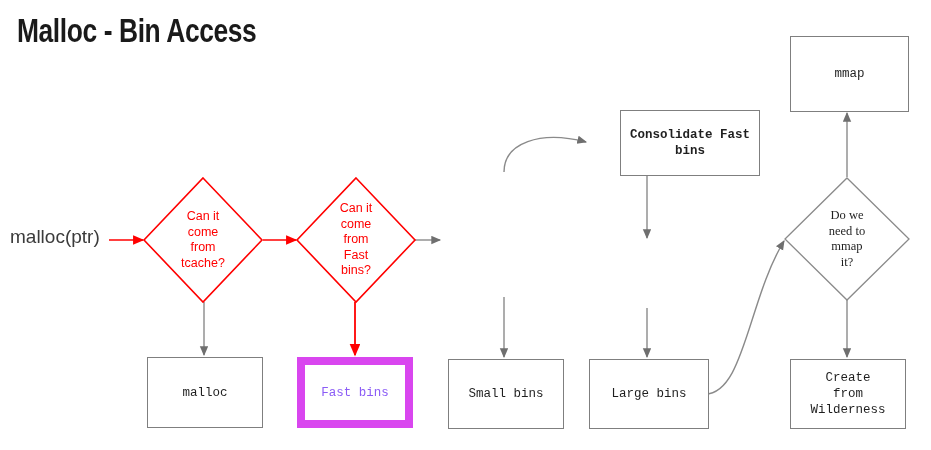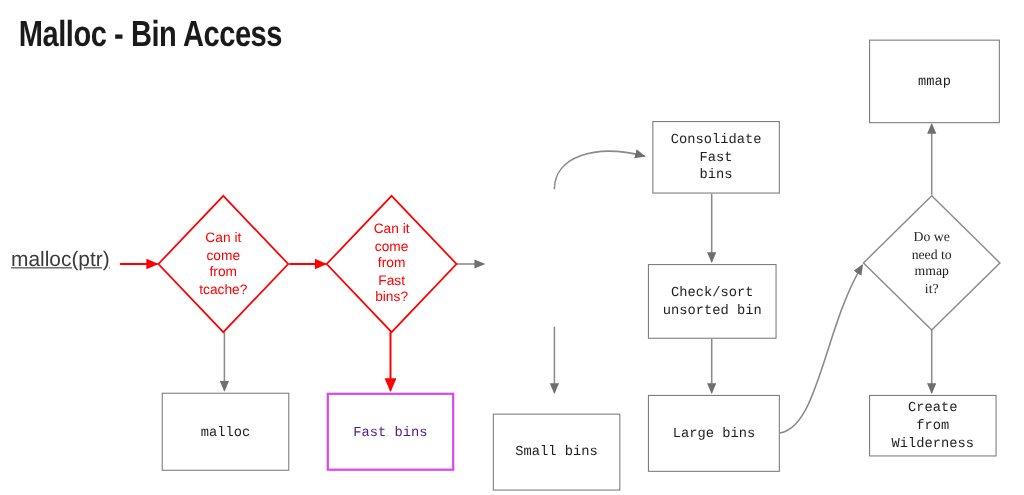--- a/index.html
+++ b/index.html
@@ -29,21 +29,20 @@
     white-space: nowrap;
   }
   #malloc-label {
     position: absolute;
     left: 10px;
     top: 226px;
     font-family: "Liberation Sans", sans-serif;
     font-size: 19px;
     color: #3b3b3b;
     white-space: nowrap;
-    text-decoration: underline;
   }
   svg#wires {
     position: absolute;
     left: 0;
     top: 0;
     width: 931px;
     height: 450px;
   }
   .node {
     position: absolute;
@@ -55,22 +54,22 @@
   }
   .box {
     border: 1px solid #7f7f7f;
     background: #ffffff;
     font-family: "Liberation Mono", monospace;
     font-size: 12.5px;
     line-height: 16px;
     color: #1f1f1f;
   }
   .box.red {
-    border: 2px solid #d946ef;
-    color: #4c1d95;
+    border: 8px solid #d946ef;
+    color: #8b5cf6;
   }
   .diamond-wrap {
     position: absolute;
   }
   .diamond-wrap svg {
     position: absolute;
     left: 0;
     top: 0;
     overflow: visible;
   }
@@ -165,29 +164,27 @@
     <div class="diamond-label" style="white-space:pre-line;font-family:Liberation Serif, serif;">Do we
 need to
 mmap
 it?</div>
   </div>
 
   <div class="node box" style="left:147px; top:357px; width:116px; height:71px; white-space:pre-line;">malloc</div>
 
   <div class="node box red" style="left:297px; top:357px; width:116px; height:71px; white-space:pre-line;">Fast bins</div>
 
-  <div class="node box" style="left:448px; top:359px; width:116px; height:70px; white-space:pre-line;margin-top:17px;">Small bins</div>
+  <div class="node box" style="left:448px; top:359px; width:116px; height:70px; white-space:pre-line;">Small bins</div>
 
   <div class="node box" style="left:589px; top:359px; width:120px; height:70px; white-space:pre-line;">Large bins</div>
 
-  <div class="node box" style="left:593px; top:110px; width:116px; height:66px; white-space:pre-line;">Consolidate Fast
+  <div class="node box" style="left:620px; top:110px; width:140px; height:66px; white-space:pre-line;font-weight:bold;">Consolidate Fast
 bins</div>
 
-  <div class="node box" style="left:589px; top:240px; width:117px; height:68px; white-space:pre-line;">Check/sort
-unsorted bin</div>
 
   <div class="node box" style="left:790px; top:36px; width:119px; height:76px; white-space:pre-line;">mmap</div>
 
-  <div class="node box" style="left:790px; top:359px; width:116px; height:56px; white-space:pre-line;">Create
+  <div class="node box" style="left:790px; top:359px; width:116px; height:70px; white-space:pre-line;">Create
 from
 Wilderness</div>
 
 </div>
 
 </body></html>

